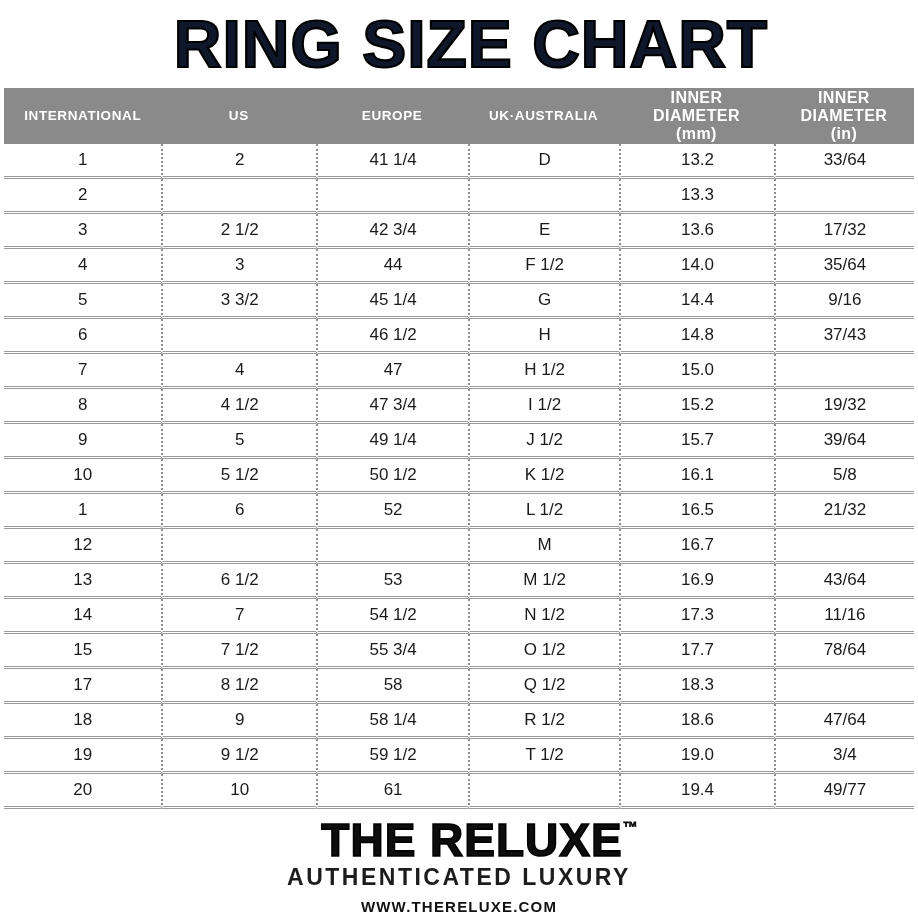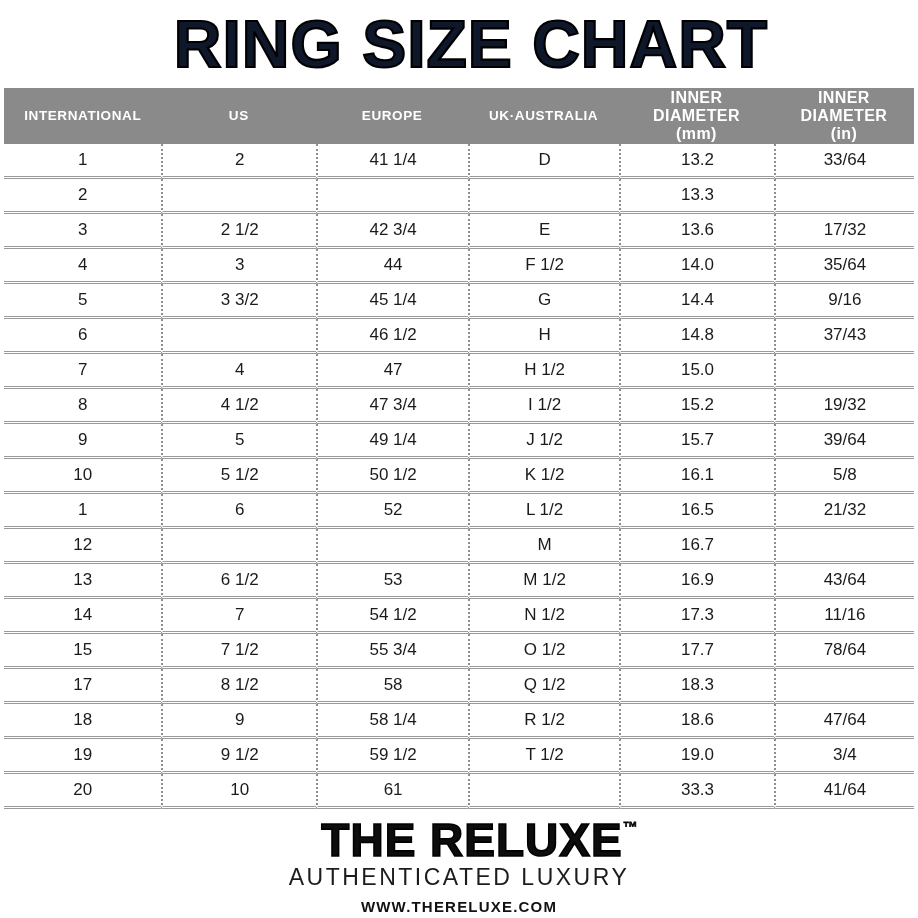--- a/index.html
+++ b/index.html
@@ -78,21 +78,21 @@
   }
   .brand-line .tm {
     font-size: 15px;
     font-weight: bold;
     vertical-align: 24px;
     -webkit-text-stroke: 0.6px #000;
     letter-spacing: 0;
   }
   .tagline {
     font-size: 23px;
-    font-weight: 400;
+    font-weight: 700;
     letter-spacing: 2.5px;
     color: #1c1c1c;
     margin-top: 1px;
   }
   .website {
     font-size: 15px;
     font-weight: bold;
     letter-spacing: 1.2px;
     color: #111;
     margin-top: 7px;
@@ -281,22 +281,22 @@
           <td>59 1/2</td>
           <td>T 1/2</td>
           <td>19.0</td>
           <td>3/4</td>
         </tr>
         <tr>
           <td>20</td>
           <td>10</td>
           <td>61</td>
           <td></td>
-          <td>33.3</td>
-          <td>41/64</td>
+          <td>19.4</td>
+          <td>49/77</td>
         </tr>
       </tbody>
   </table>
 
   <div class="footer">
     <div class="brand-line">
       <span>THE RELUXE</span><span class="tm">™</span>
     </div>
     <div class="tagline">AUTHENTICATED LUXURY</div>
     <div class="website">WWW.THERELUXE.COM</div>

